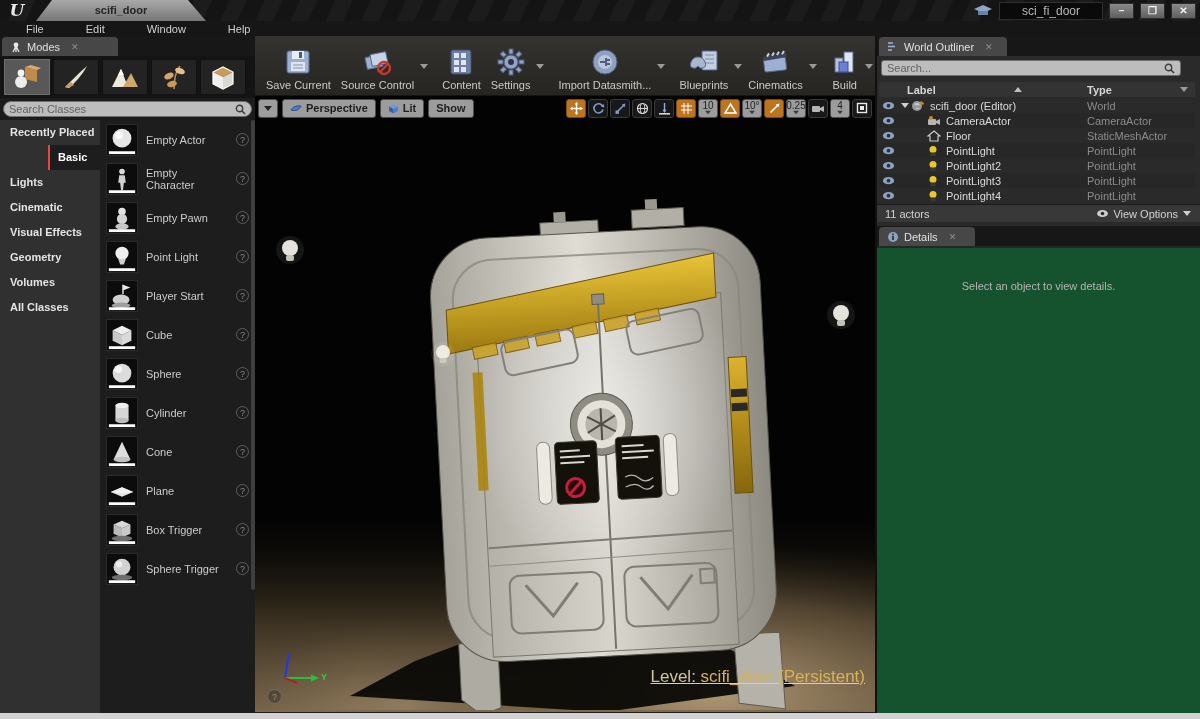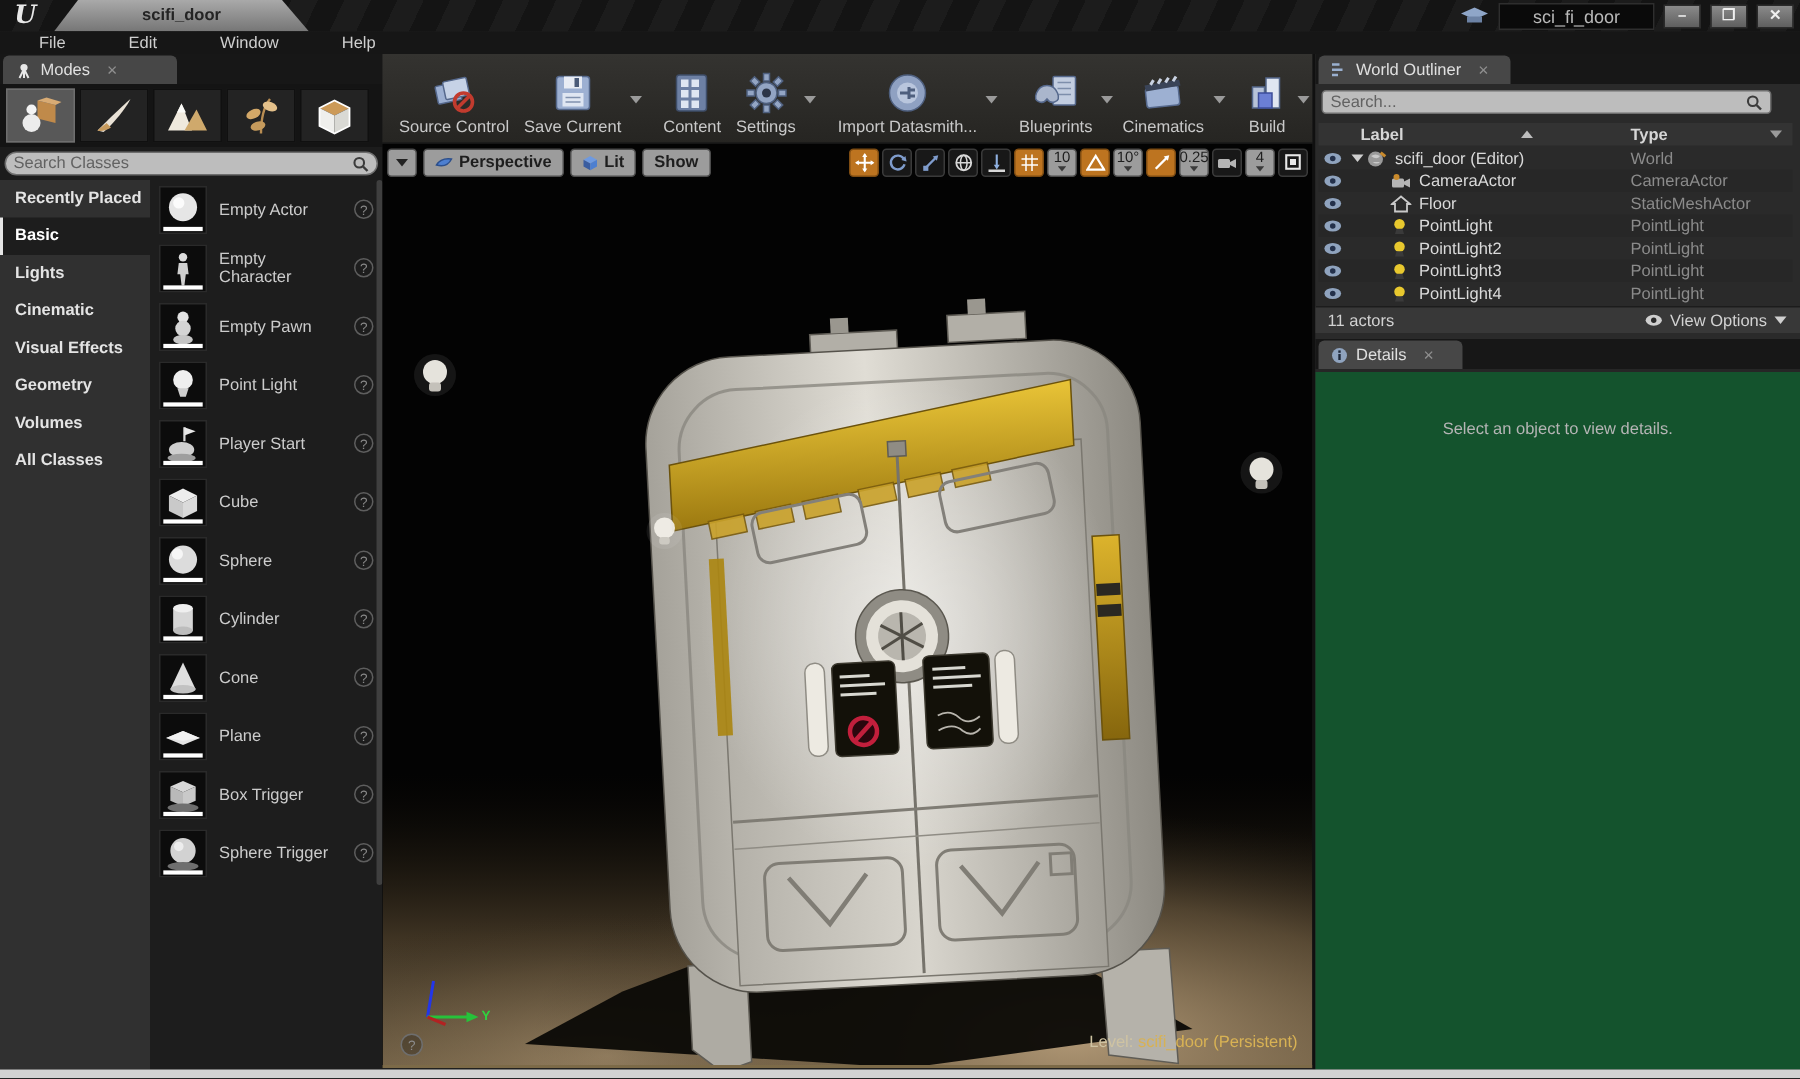--- a/index.html
+++ b/index.html
@@ -45,21 +45,21 @@
   #search-classes-wrap { position:absolute; left:0; top:63px; width:255px; height:20px; padding:2px 3px; }
   .searchbox { width:100%; height:16px; background:#bdbdbd; border:1px solid #6e6e6e;
     border-radius:8px; display:flex; align-items:center; padding:0 5px; }
   .searchbox input { flex:1; background:transparent; border:none; outline:none;
     font-family:inherit; font-size:11px; color:#333; }
   .searchbox input::placeholder { color:#626262; }
   #modes-body { position:absolute; left:0; top:84px; width:255px; height:593px; display:flex; }
   #cat-col { width:100px; background:#303030; }
   .cat { height:25px; line-height:25px; padding-left:8px; font-weight:bold; color:#e4e4e4;
     border-left:2px solid transparent; }
-  .cat.sel { background:#1d1d1d; border-left:2px solid #e5e5e5; color:#fff; }
+  .cat.sel { background:#1d1d1d; border-left:2px solid #ef4444; color:#fff;margin-left:48px; }
   #item-col { position:relative; width:155px; background:#1d1d1d; }
   .pitem { height:39px; display:flex; align-items:center; gap:8px; padding:0 6px; position:relative; }
   .thumb { width:32px; height:32px; background:#0c0c0c; border:1px solid #2a2a2a; flex:none; }
   .pitem .lbl { color:#cccccc; flex:1; }
   .help { width:13px; height:13px; border-radius:50%; border:1px solid #5e5e5e;
     color:#8a8a8a; font-size:9px; line-height:12px; text-align:center; flex:none; }
   #item-scroll { position:absolute; right:0; top:0; width:4px; height:470px; background:#3f3f3f; border-radius:2px; }
   
   #toolbar { position:absolute; left:255px; top:36px; width:620px; height:60px;
     background:linear-gradient(#343330,#262522); border-bottom:1px solid #151515;
@@ -81,21 +81,21 @@
   .vpill { height:19px; background:#9c9c9c; border:1px solid #4c4c4c; border-radius:3px;
     color:#1e1e1e; font-weight:bold; display:flex; align-items:center; gap:4px; padding:0 7px; }
   .vsq { width:20px; height:19px; background:#9c9c9c; border:1px solid #4c4c4c; border-radius:3px;
     display:flex; align-items:center; justify-content:center; color:#1e1e1e; }
   .vdark { background:rgba(30,30,30,.8); color:#cfcfcf; border-color:#3a3a3a; }
   .vorange { background:#bd7420; border-color:#7e4c12; color:#fff; }
   .vval { flex-direction:column; gap:0; line-height:10px; font-size:10px; padding:0 6px; }
   .vval .dd { border-top-color:#3a3a3a; transform:scale(.7); margin-top:-1px; }
   #vp-right { margin-left:auto; display:flex; gap:2px; align-items:center; }
   #vp-scene { position:absolute; left:0; top:0; }
-  #level-indicator { position:absolute; right:10px; bottom:9px; z-index:4; font-size:11px; }
+  #level-indicator { position:absolute; right:10px; bottom:23px; z-index:4; font-size:17px;text-decoration:underline; }
   #level-indicator .lv { color:#cfc3a2; }
   #level-indicator .ln { color:#d8b254; }
   #vp-help { position:absolute; left:12px; bottom:6px; z-index:4; width:15px; height:15px;
     border-radius:50%; border:1px solid #6e6e6e; color:#8d8d8d; text-align:center;
     line-height:14px; font-size:9px; background:rgba(0,0,0,.25); }
   #axis-gizmo { position:absolute; left:22px; bottom:16px; z-index:4; }
   #axis-gizmo .ylab { position:absolute; left:44px; top:20px; color:#2fd33f; font-size:9px; font-weight:bold; }
   
   #splitter { position:absolute; left:875px; top:36px; width:2px; height:677px; background:#101010; }
   #right { position:absolute; left:877px; top:36px; width:323px; height:677px; background:#262626; }
@@ -346,41 +346,41 @@
             <span class="help">?</span>
         </div>
         <div id="item-scroll"></div>
       </div>
     </div>
   </div>
 
   <div id="toolbar">
     <div class="tbtn">
       <div class="ticon">
-          <svg width="32" height="28" viewBox="0 0 32 28">
-            <rect x="4" y="8" width="16" height="12" rx="1" fill="#9db0d2" transform="rotate(-12 12 14)" stroke="#55688c"></rect>
-            <rect x="9" y="5" width="16" height="12" rx="1" fill="#c6d2e6" transform="rotate(-12 17 11)" stroke="#55688c"></rect>
-            <circle cx="22" cy="20" r="6" fill="none" stroke="#c23b2e" stroke-width="2.4"></circle>
-            <line x1="18" y1="24" x2="26" y2="16" stroke="#c23b2e" stroke-width="2.4"></line>
-          </svg>
-        </div>
-      <div class="tlabel">Source Control</div>
-    </div>
-    <div class="tbtn">
-      <div class="ticon">
           <svg width="28" height="28" viewBox="0 0 28 28">
             <rect x="3" y="3" width="22" height="22" rx="2" fill="#9db0d2" stroke="#55688c"></rect>
             <rect x="8" y="3" width="12" height="8" fill="#e8ecf4"></rect>
             <rect x="15" y="4" width="3" height="6" fill="#4a5a78"></rect>
             <rect x="7" y="14" width="14" height="9" fill="#dfe6f2"></rect>
             <line x1="9" y1="17" x2="19" y2="17" stroke="#8091ae"></line>
             <line x1="9" y1="20" x2="19" y2="20" stroke="#8091ae"></line>
           </svg>
         </div>
       <div class="tlabel">Save Current</div>
+    </div>
+    <div class="tbtn">
+      <div class="ticon">
+          <svg width="32" height="28" viewBox="0 0 32 28">
+            <rect x="4" y="8" width="16" height="12" rx="1" fill="#9db0d2" transform="rotate(-12 12 14)" stroke="#55688c"></rect>
+            <rect x="9" y="5" width="16" height="12" rx="1" fill="#c6d2e6" transform="rotate(-12 17 11)" stroke="#55688c"></rect>
+            <circle cx="22" cy="20" r="6" fill="none" stroke="#c23b2e" stroke-width="2.4"></circle>
+            <line x1="18" y1="24" x2="26" y2="16" stroke="#c23b2e" stroke-width="2.4"></line>
+          </svg>
+        </div>
+      <div class="tlabel">Source Control</div>
     </div>
     <span class="dd"></span>
     <div class="tsep"></div>
     <div class="tbtn">
       <div class="ticon">
           <svg width="26" height="28" viewBox="0 0 26 28">
             <rect x="3" y="2" width="20" height="24" rx="2" fill="#6d80a4" stroke="#3e4d68"></rect>
             <g fill="#dfe6f2">
               <rect x="6" y="5" width="5" height="5"></rect>
               <rect x="13" y="5" width="5" height="5"></rect>

